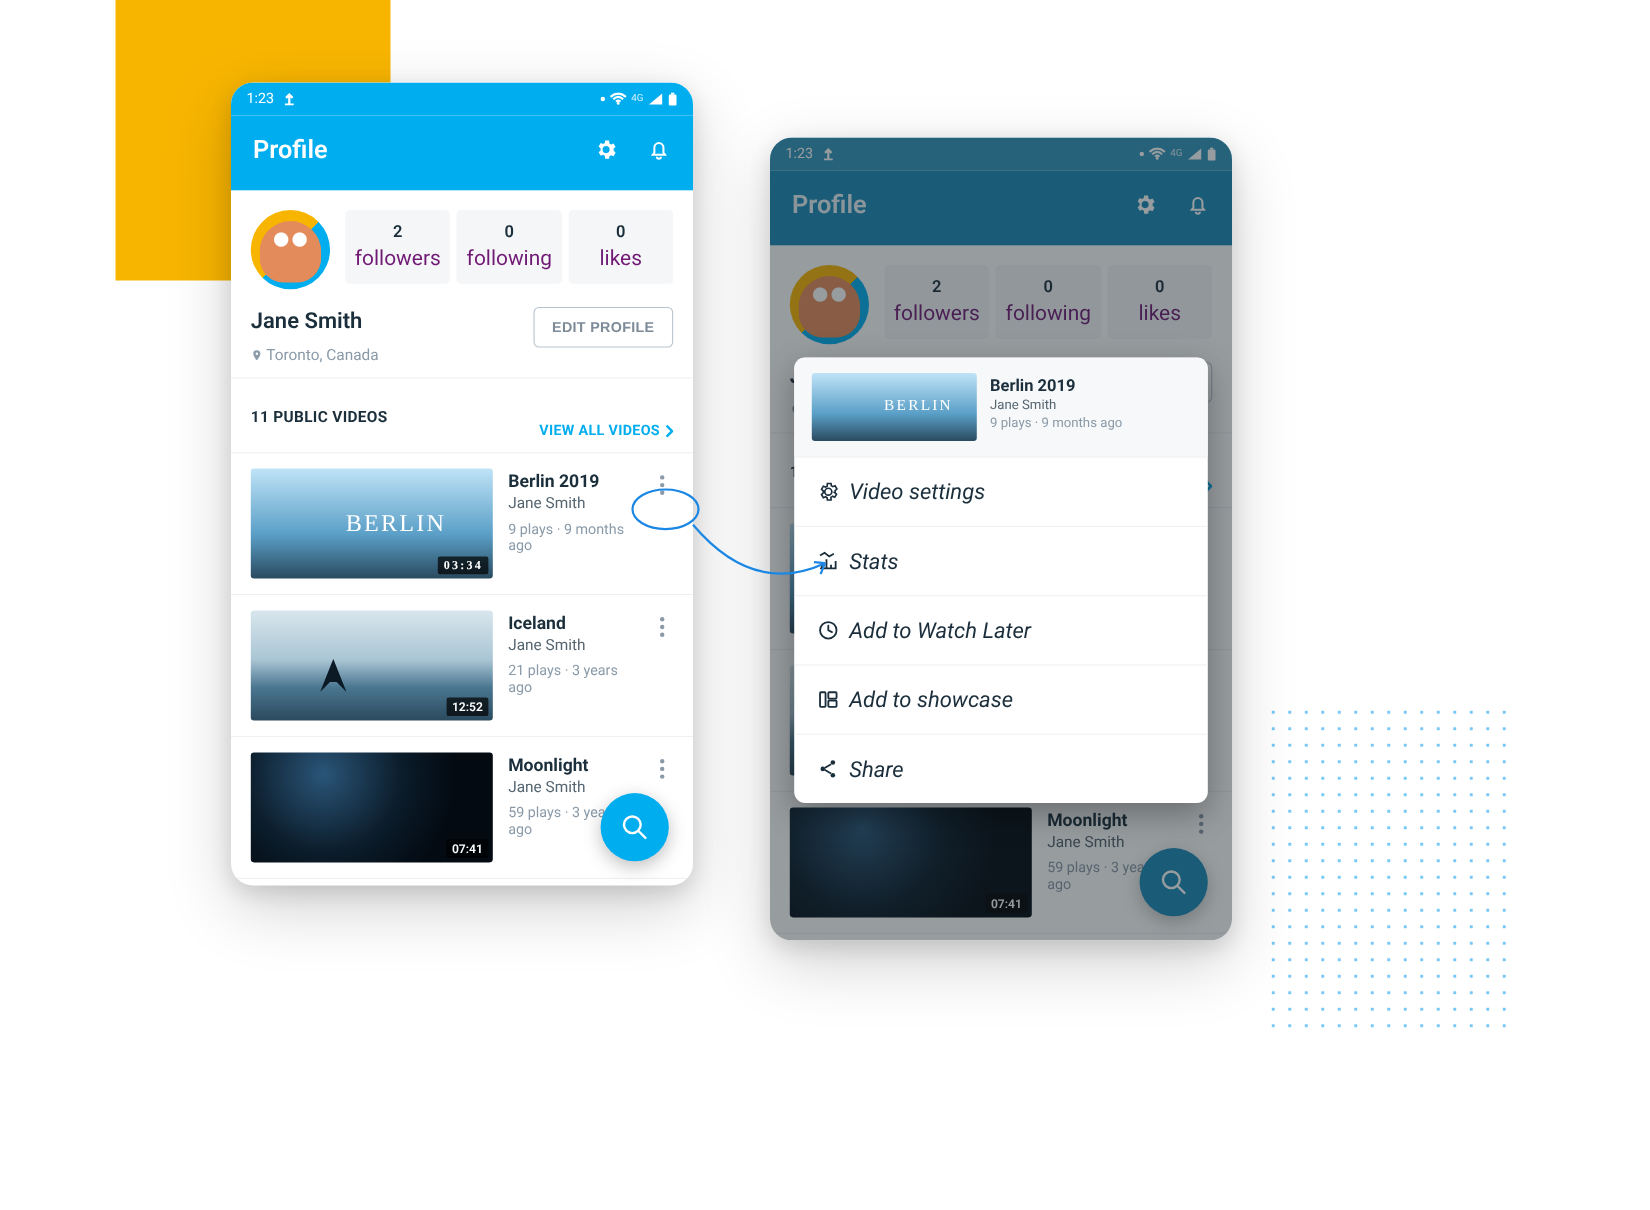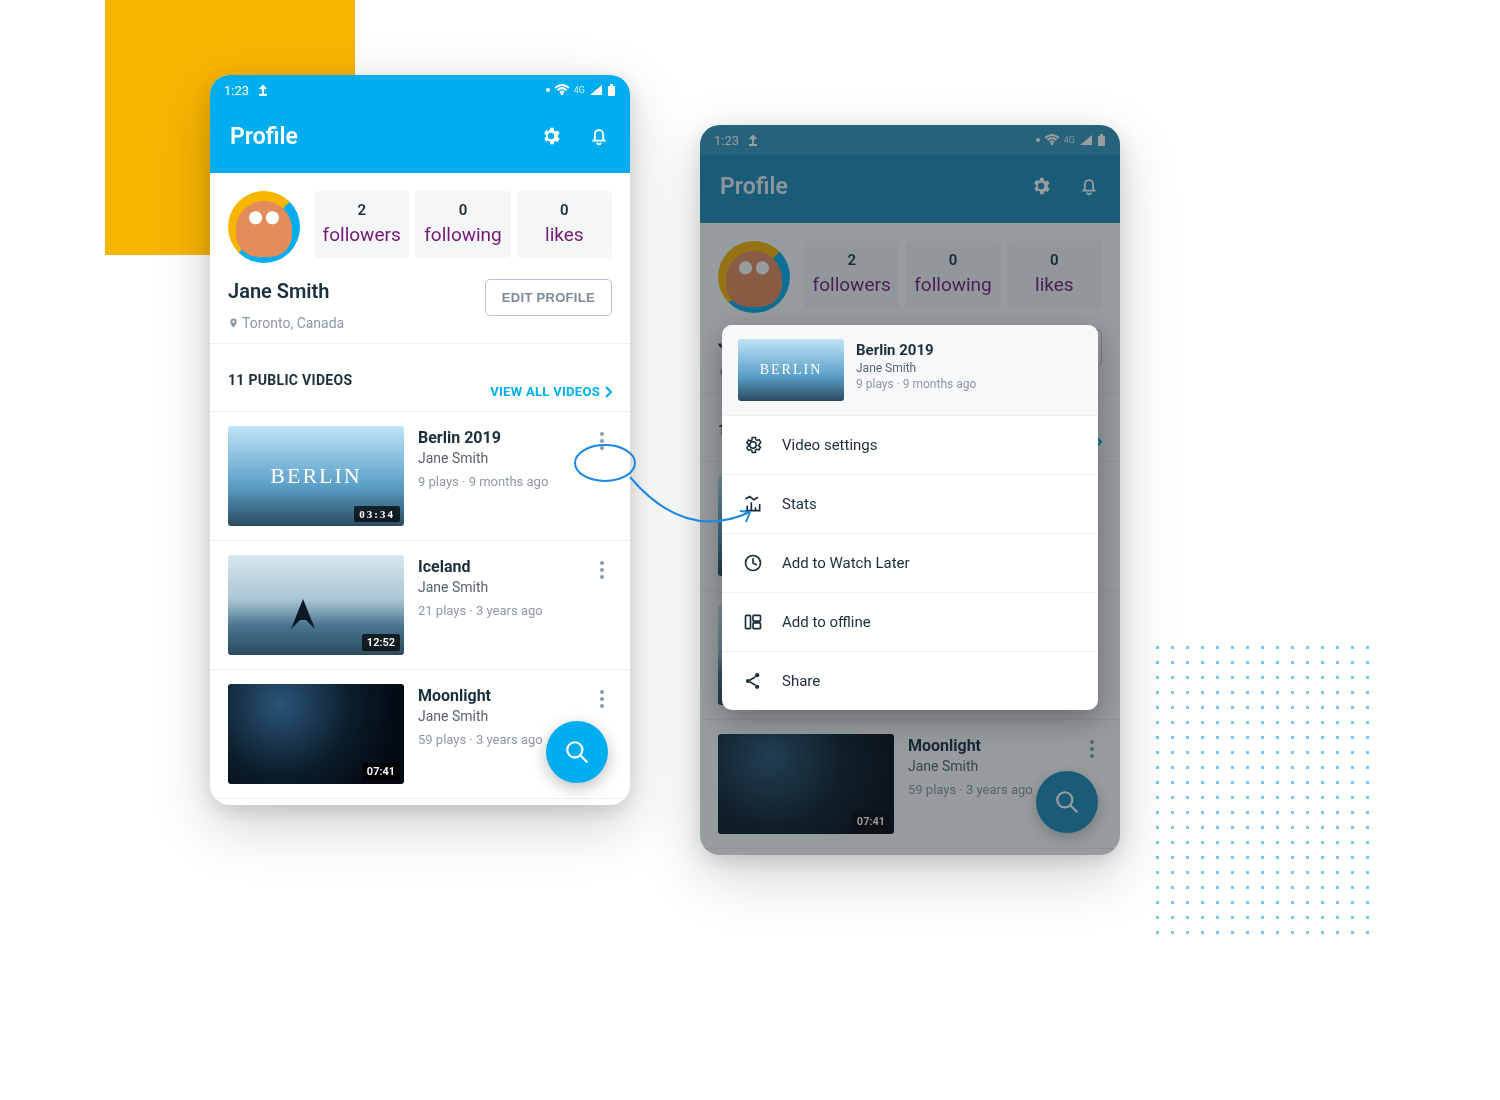--- a/index.html
+++ b/index.html
@@ -113,21 +113,21 @@
   .section-hdr .left { font-size:14px; font-weight:700; color:#1a2e3b; letter-spacing:.3px;}
   .section-hdr .right { font-size:13px; font-weight:700; color:#00adef; letter-spacing:.3px; cursor:pointer; display:flex; align-items:center; gap:4px;margin-top:24px;}
 
   
   .video-row {
     display:flex; gap:14px; padding:14px 18px; border-bottom:1px solid #eef0f2;
     align-items:flex-start;
   }
   .thumb {
     width: 176px; height: 100px; border-radius:3px; position:relative; flex-shrink:0;
-    background-size:cover; background-position:center;
+    background-size:cover; background-position:center;padding-left:44px;
   }
   .thumb .dur {
     position:absolute; right:4px; bottom:4px; background:rgba(0,0,0,.7);
     color:#fff; font-size:11px; padding:2px 5px; border-radius:2px; font-weight:600;
   }
   .thumb-berlin {
     background: linear-gradient(180deg,#bfe3f7 0%,#5a9fc7 60%,#2a4a5f 100%);
     display:flex; align-items:center; justify-content:center;
     color:#fff; font-family: Georgia, serif; font-size:22px; letter-spacing:2px;
   }
@@ -168,23 +168,23 @@
     background:#fff; border-radius:10px; box-shadow:0 10px 30px rgba(0,0,0,.3);
     overflow:hidden;
   }
   .sheet-hdr {
     display:flex; gap:12px; padding:14px 16px; background:#f7f8f9;
   }
   .sheet-hdr .thumb { width:106px; height:62px; }
   .sheet-hdr .vtitle { font-size:15px; }
   .sheet-hdr .vauthor, .sheet-hdr .vmeta { font-size:12px; margin-top:2px;}
   .sheet-item {
-    display:flex; align-items:center; gap:18px; padding:19px 20px;
+    display:flex; align-items:center; gap:8px; padding:19px 20px;
     border-top:1px solid #eef0f2; cursor:pointer;
-    font-size:15px; color:#1a2e3b;
+    font-size:20px; color:#1a2e3b;font-style:italic;
   }
   .sheet-item .mi { width:22px; display:flex; align-items:center; justify-content:center; color:#1a2e3b;}
 
   
   .callout {
     position:absolute; left:575px; top:447px; width:200px; height:120px; pointer-events:none;
   }
   .callout svg { overflow:visible; }
 
   
@@ -512,21 +512,21 @@
       <span>Add to Watch Later</span>
     </div>
     <div class="sheet-item">
       <span class="mi">
           <svg width="20" height="20" viewBox="0 0 24 24">
             <rect x="3" y="4" width="6" height="16" stroke="#1a2e3b" stroke-width="2" fill="none" rx="1"></rect>
             <rect x="12" y="4" width="9" height="7" stroke="#1a2e3b" stroke-width="2" fill="none" rx="1"></rect>
             <rect x="12" y="13" width="9" height="7" stroke="#1a2e3b" stroke-width="2" fill="none" rx="1"></rect>
           </svg>
         </span>
-      <span>Add to offline</span>
+      <span>Add to showcase</span>
     </div>
     <div class="sheet-item">
       <span class="mi">
           <svg width="20" height="20" viewBox="0 0 24 24">
             <circle cx="6" cy="12" r="2.5" fill="#1a2e3b"></circle>
             <circle cx="17" cy="5" r="2.5" fill="#1a2e3b"></circle>
             <circle cx="17" cy="19" r="2.5" fill="#1a2e3b"></circle>
             <path d="M8 11l7-4M8 13l7 4" stroke="#1a2e3b" stroke-width="2"></path>
           </svg>
         </span>

